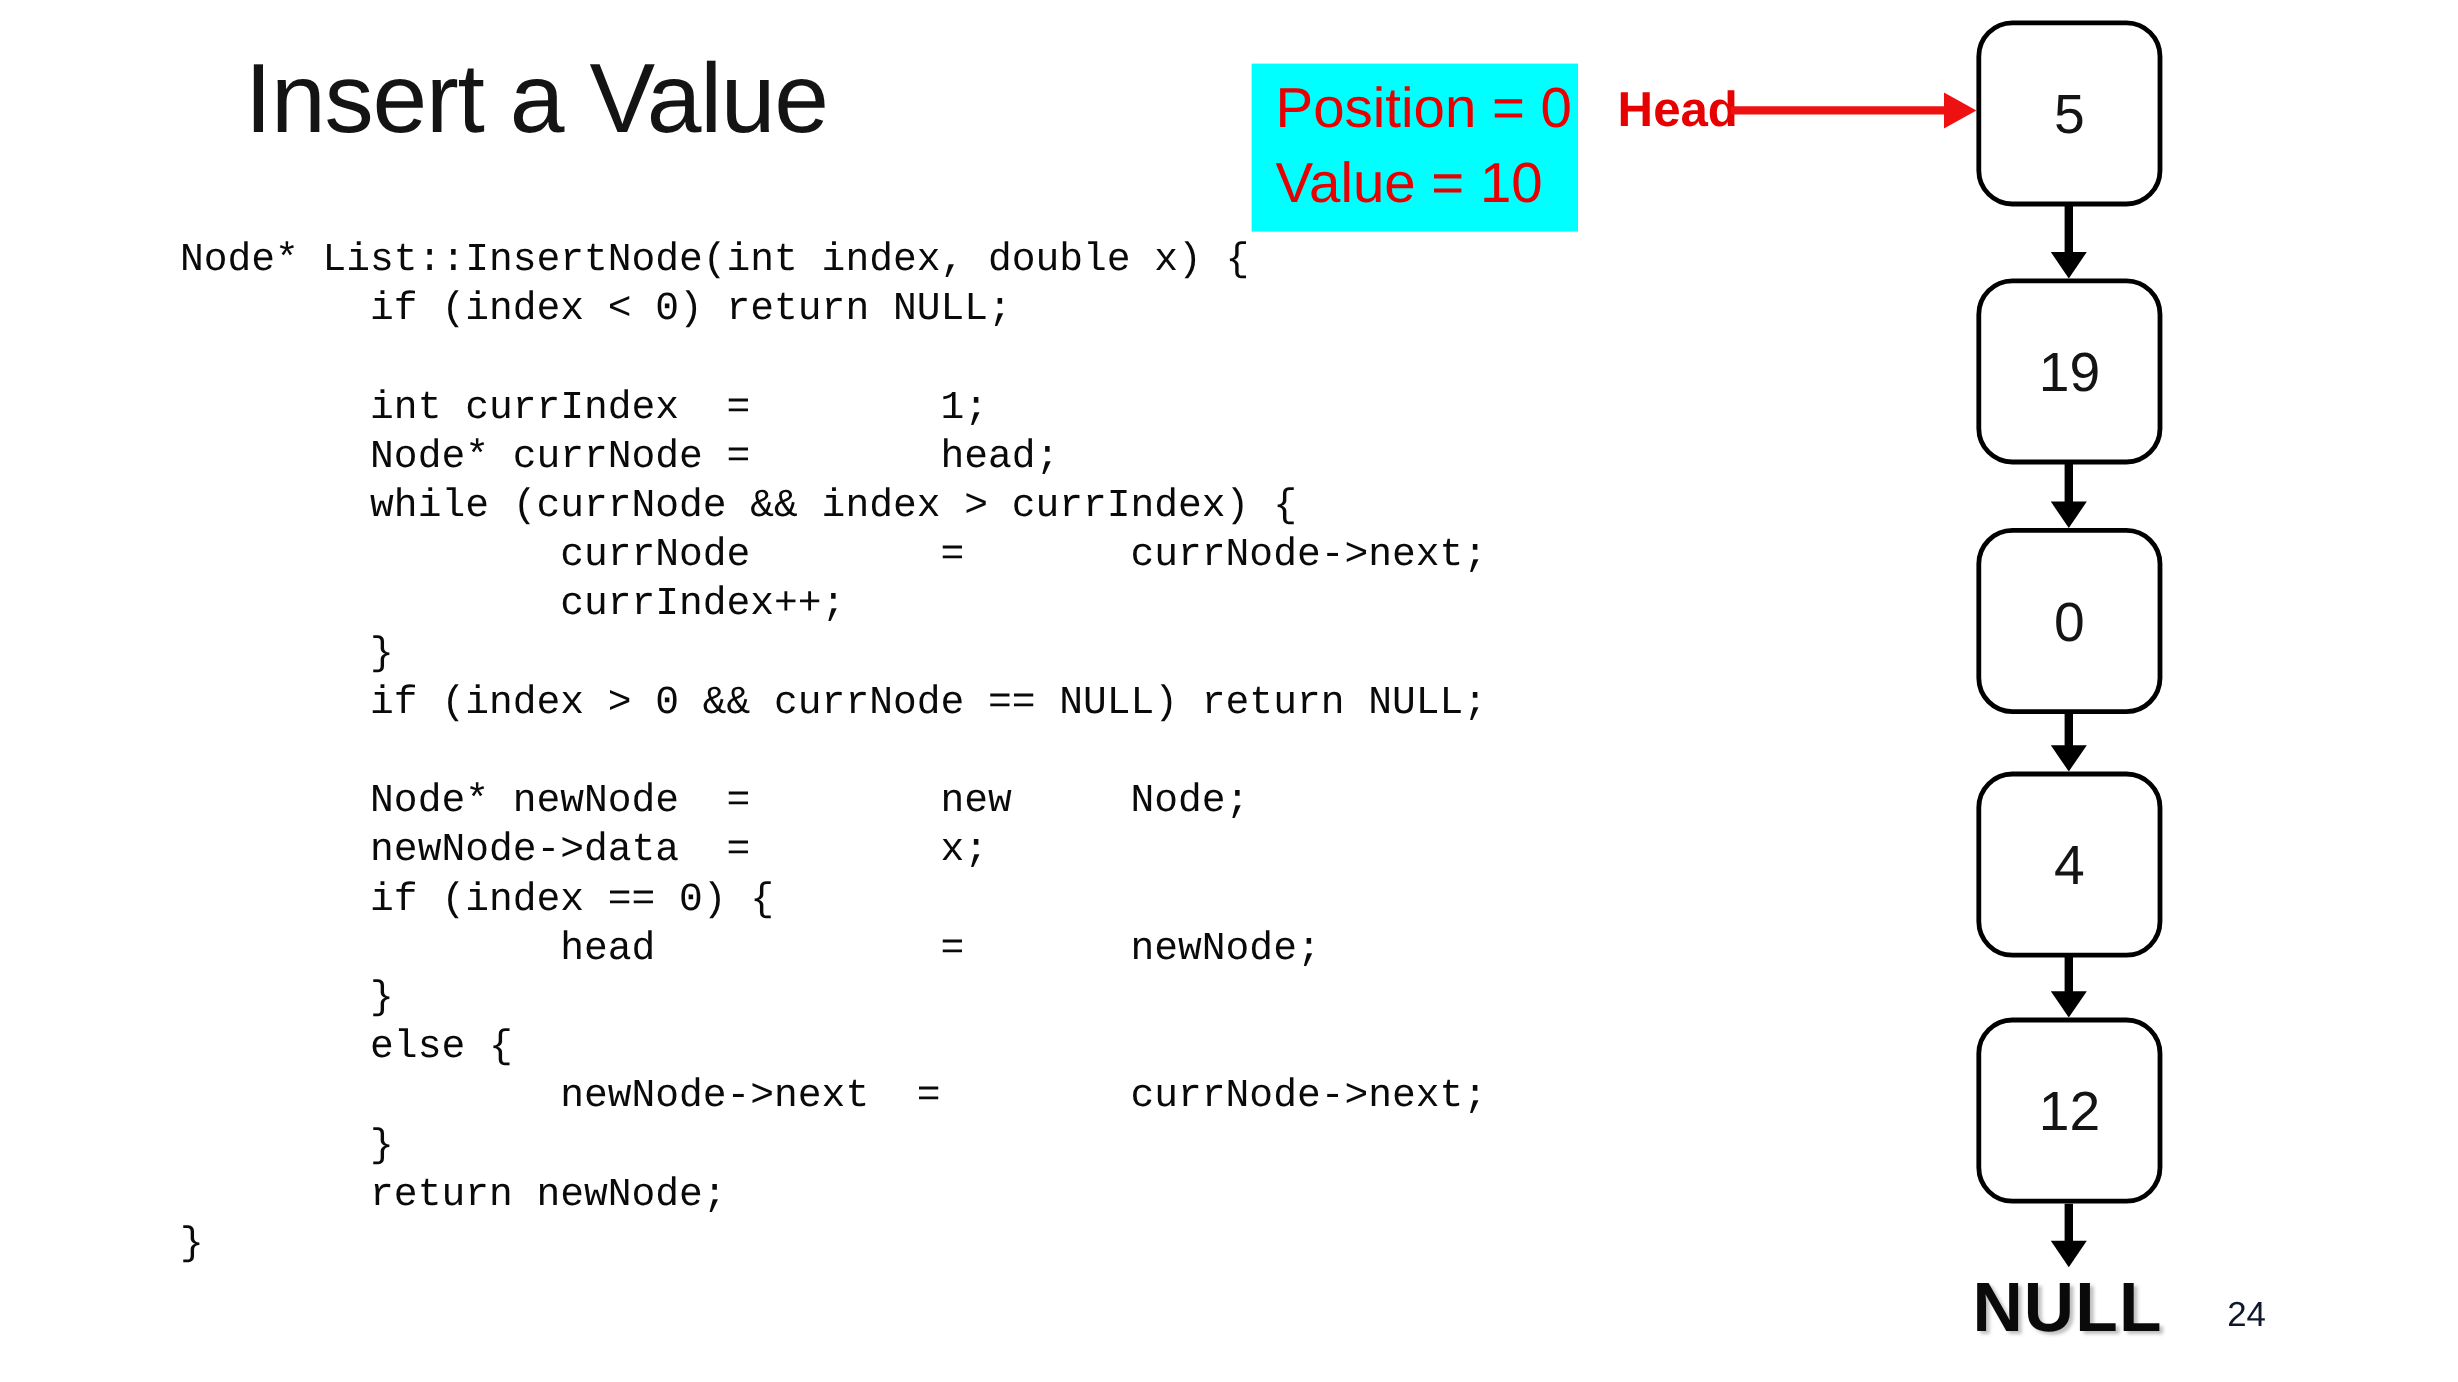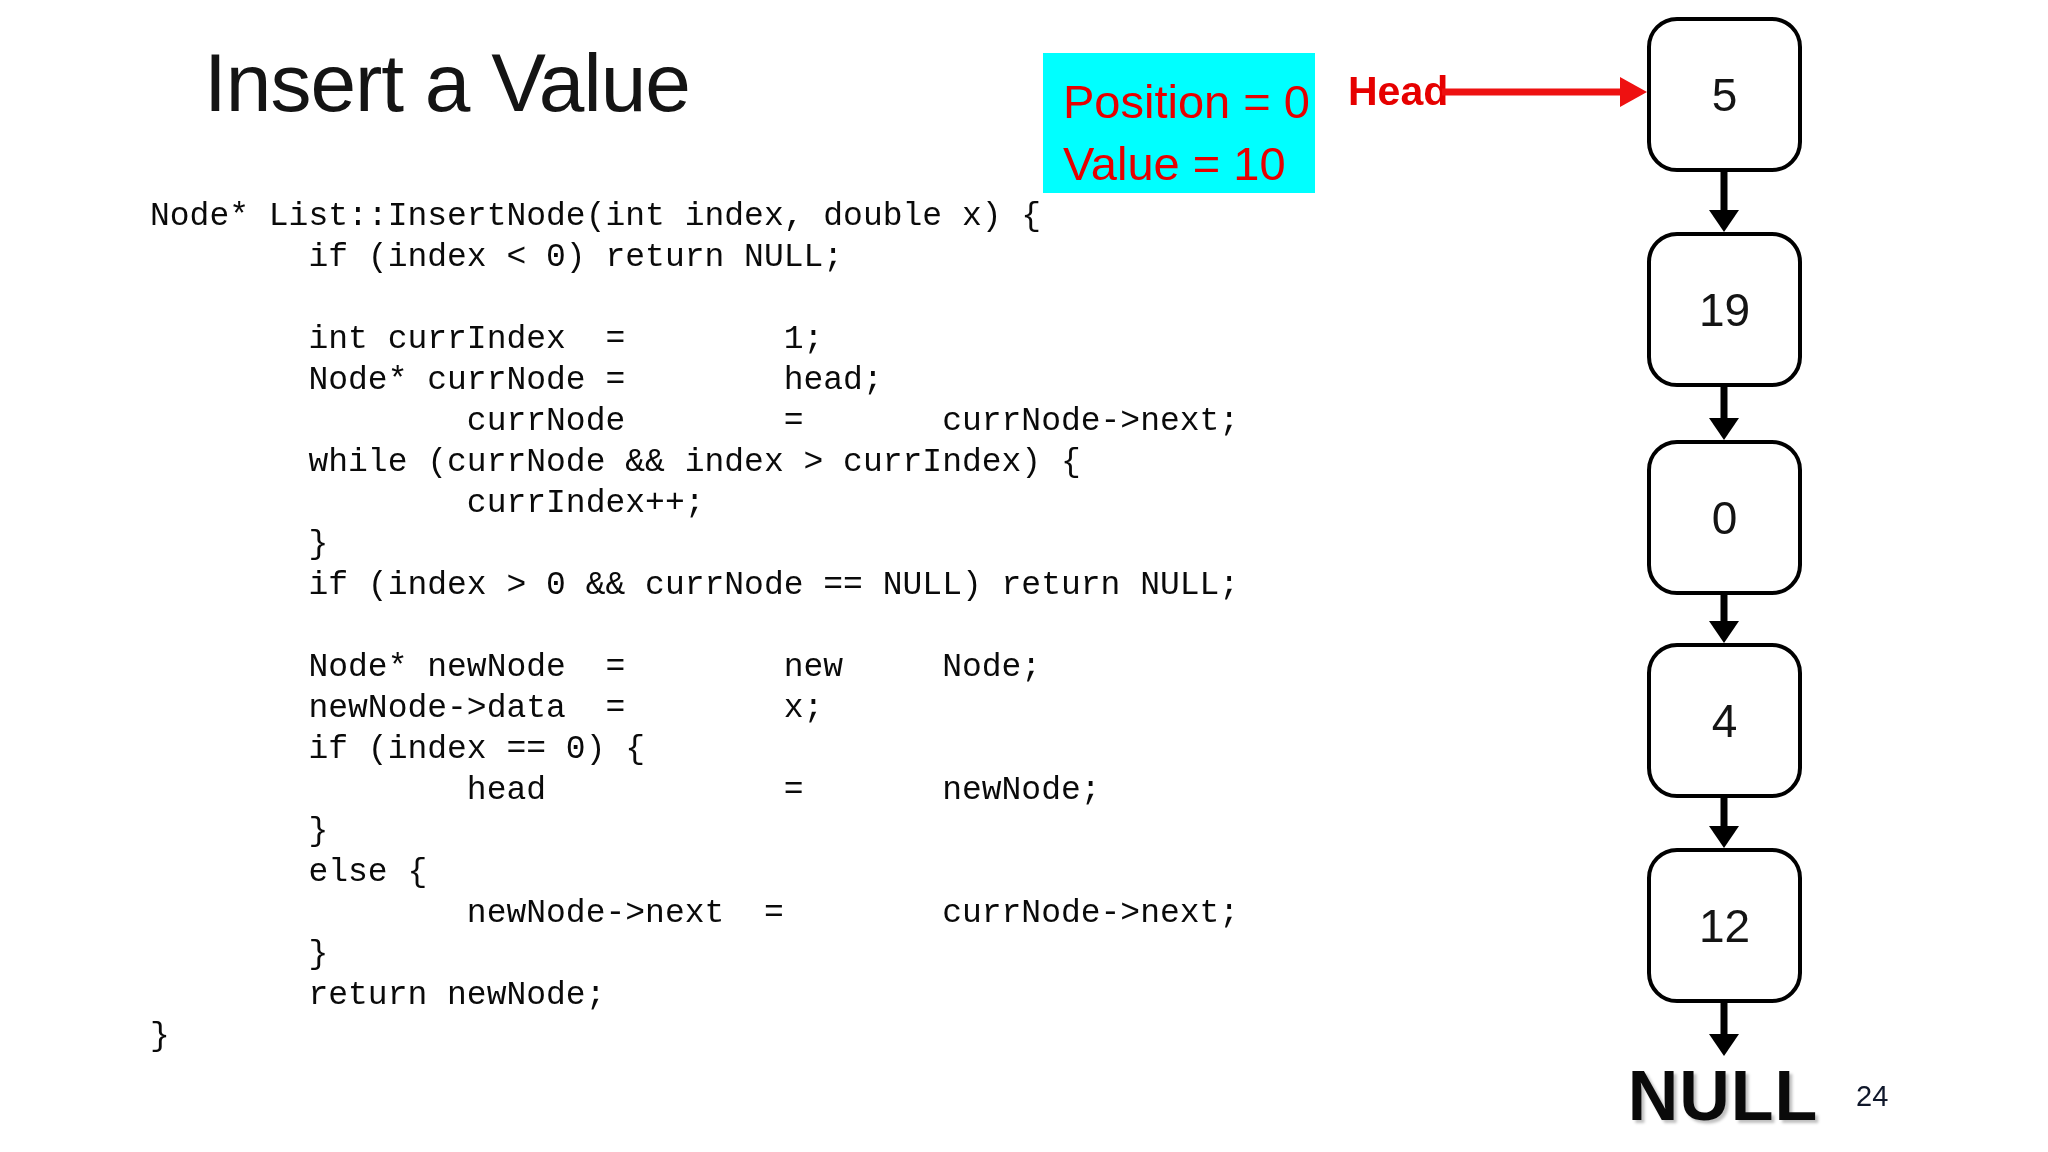--- a/index.html
+++ b/index.html
@@ -25,21 +25,21 @@
   }
 
   
   .info-box {
     position: absolute;
     left: 1043px;
     top: 53px;
     width: 272px;
     height: 140px;
     background: #00ffff;
-    padding: 18px 0 0 20px;
+    padding: 6px 0 0 20px;
   }
   .info-line {
     font-size: 47px;
     line-height: 62px;
     color: #e60000;
     white-space: nowrap;
   }
 
   
   .head-label {
@@ -98,21 +98,21 @@
     width: 36px;
   }
 
   
   .null-label {
     position: absolute;
     left: 1623px;
     top: 1056px;
     width: 200px;
     text-align: center;
-    font-size: 70px;
+    font-size: 58px;
     font-weight: bold;
     color: #0a0a0a;
     text-shadow: 3px 3px 3px rgba(0,0,0,0.25);
     letter-spacing: 1px;
   }
 
   
   .page-number {
     position: absolute;
     left: 1856px;
@@ -136,22 +136,22 @@
   <line x1="0" y1="18" x2="182" y2="18" stroke="#ee1111" stroke-width="7"></line>
   <polygon points="178,3 178,33 205,18" fill="#ee1111"></polygon>
 </svg>
 
 <div class="code-block">
   <div class="code-line">Node* List::InsertNode(int index, double x) {</div>
   <div class="code-line">        if (index &lt; 0) return NULL;</div>
   <div class="code-line"></div>
   <div class="code-line">        int currIndex  =        1;</div>
   <div class="code-line">        Node* currNode =        head;</div>
+  <div class="code-line">        while (currNode &amp;&amp; index &gt; currIndex) {</div>
   <div class="code-line">                currNode        =       currNode-&gt;next;</div>
-  <div class="code-line">        while (currNode &amp;&amp; index &gt; currIndex) {</div>
   <div class="code-line">                currIndex++;</div>
   <div class="code-line">        }</div>
   <div class="code-line">        if (index &gt; 0 &amp;&amp; currNode == NULL) return NULL;</div>
   <div class="code-line"></div>
   <div class="code-line">        Node* newNode  =        new     Node;</div>
   <div class="code-line">        newNode-&gt;data  =        x;</div>
   <div class="code-line">        if (index == 0) {</div>
   <div class="code-line">                head            =       newNode;</div>
   <div class="code-line">        }</div>
   <div class="code-line">        else {</div>

